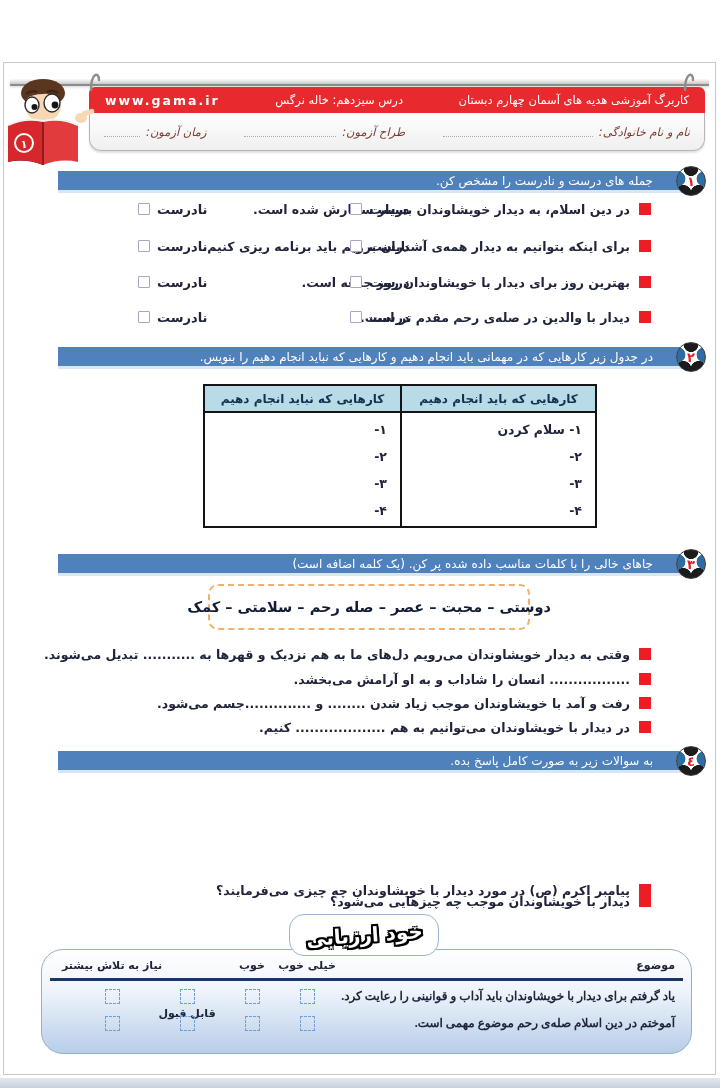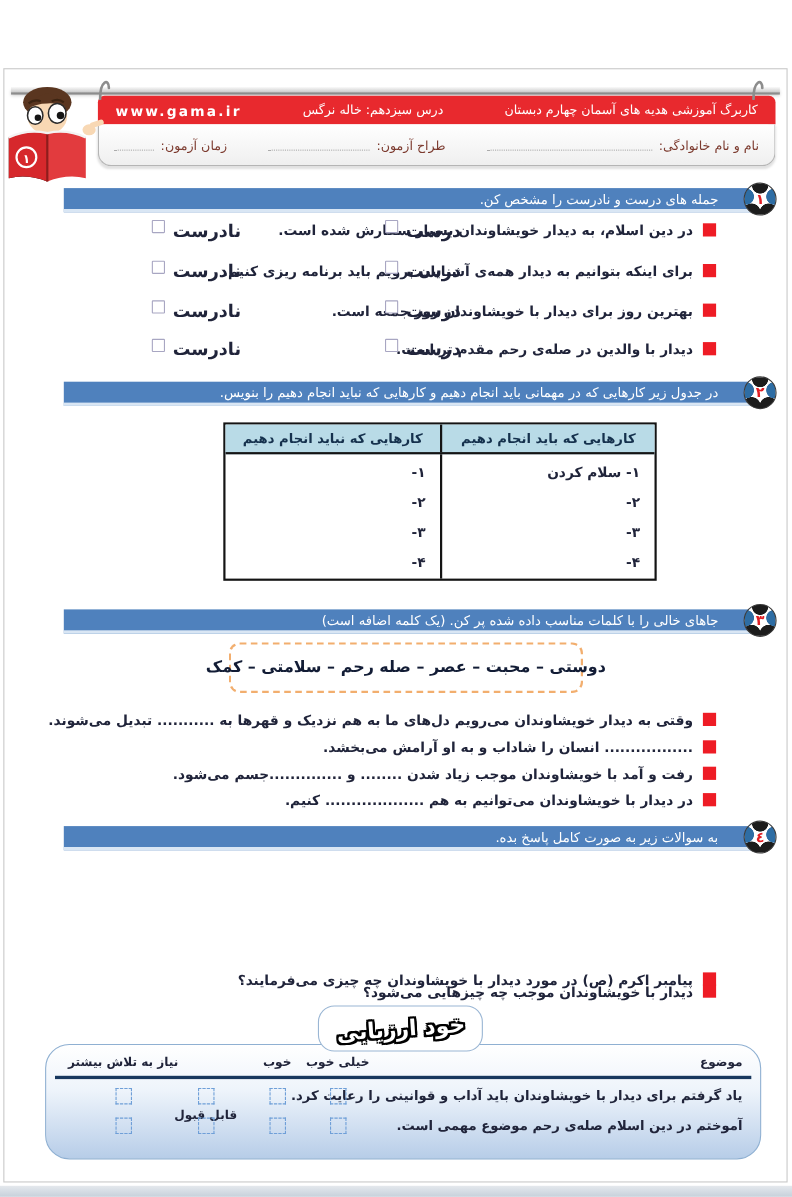--- a/index.html
+++ b/index.html
@@ -18,21 +18,21 @@
   .banner { position:absolute; left:85px; top:24px; width:616px; height:64px; z-index:2; }
   .banner-red { height:26px; background:#e8292e; border-radius:6px 6px 0 0;
     display:flex; align-items:center; justify-content:space-between;
     padding:0 16px; color:#fff; }
   .banner-red .t { font-size:11.5px; white-space:nowrap; }
   .banner-site { font-weight:bold; letter-spacing:2px; font-size:12.5px; direction:ltr; }
   .banner-body { height:38px; background:linear-gradient(#ffffff,#efefef);
     border:1px solid #b5b5b5; border-top:none; border-radius:0 0 12px 12px;
     display:flex; align-items:center; justify-content:space-between; padding:0 14px;
     box-shadow:0 2px 2px rgba(0,0,0,.12); }
-  .field { display:flex; align-items:center; gap:6px; font-size:11.5px; color:#7c3a2e; white-space:nowrap; }
+  .field { display:flex; align-items:center; gap:6px; font-size:11.5px; color:#7c3a2e; white-space:nowrap;font-style:italic; }
   .dots { display:inline-block; border-bottom:1.5px dotted #ababab; height:10px; }
   .mascot { position:absolute; left:-2px; top:10px; z-index:5; }
 
   
   .qbar { position:absolute; left:54px; right:24px; height:22px; background:#4f81bd;
     border-bottom:3px solid #d9e6f4; display:flex; align-items:center;
     padding:0 38px 0 10px; color:#ffffff; font-size:12px; white-space:nowrap; }
   .ball { position:absolute; top:-5px; width:30px; height:30px; border-radius:50%;
     background:
       radial-gradient(circle at 50% 6%,  #1c1c1c 0 7px, transparent 7.6px),
@@ -43,22 +43,22 @@
       #ffffff;
     border:1px solid #3a3a3a; display:flex; align-items:center; justify-content:center; }
   .ball-right { right:-15px; }
   .ball span { color:#e01e24; font-weight:bold; font-size:13px; line-height:1; }
 
   
   .row { position:absolute; left:0; right:64px; height:24px; display:flex;
     align-items:center; gap:9px; }
   .bullet { width:12px; height:12px; background:#ee1c25; flex:0 0 auto; }
   .stmt { font-size:12.5px; font-weight:bold; color:#20243a; white-space:nowrap; }
-  .opt { position:absolute; display:flex; align-items:flex-start; gap:7px;
-    font-size:16px; font-weight:bold; color:#20243a; }
+  .opt { position:absolute; display:flex; align-items:center; gap:7px;
+    font-size:13px; font-weight:bold; color:#20243a; }
   .cbx { width:12px; height:12px; border:1px solid #a8a6c2; background:#fff;
     border-radius:1px; }
 
   
   .q2table { position:absolute; left:199px; top:321px; width:394px; height:144px;
     border:2px solid #141414; }
   .q2head { display:flex; height:27px; background:#b9dbe7; border-bottom:2px solid #141414; }
   .q2head .hcell { width:50%; display:flex; align-items:center; justify-content:center;
     font-size:12px; font-weight:bold; color:#15314d; }
   .q2head .hcell:first-child { border-left:2px solid #141414; }
@@ -82,21 +82,21 @@
     display:flex; align-items:center; justify-content:center; z-index:6; }
   .badge span { font-size:20px; font-weight:bold; color:#ffffff; transform:rotate(-4deg);
     text-shadow:-2px -2px 0 #000, 2px -2px 0 #000, -2px 2px 0 #000, 2px 2px 0 #000,
       0 -2px 0 #000, 0 2px 0 #000, -2px 0 0 #000, 2px 0 0 #000; }
   .a-head { position:absolute; top:9px; left:0; right:0; height:16px; font-size:11px;
     font-weight:bold; color:#20243a; }
   .a-topic { position:absolute; right:16px; top:0; }
   .a-col { position:absolute; top:0; transform:translateX(-50%); white-space:nowrap; direction:rtl; }
   .a-rule { position:absolute; top:28px; left:8px; right:8px; height:2.5px; background:#17375e; }
   .a-row { position:absolute; left:0; right:0; height:24px; }
-  .a-text { position:absolute; right:16px; top:3px; font-size:12px; font-weight:bold; color:#20243a; white-space:nowrap; }
+  .a-text { position:absolute; right:16px; top:3px; font-size:12px; font-weight:bold; color:#20243a; white-space:nowrap;font-family:Liberation Serif, serif; }
   .dcbx { position:absolute; top:3px; width:15px; height:15px;
     border:1.6px dashed #6f9fd8; background:transparent; }
 </style>
 </head>
 <body>
 
 <div class="sheet">
 
   <div class="rod"></div>
 

